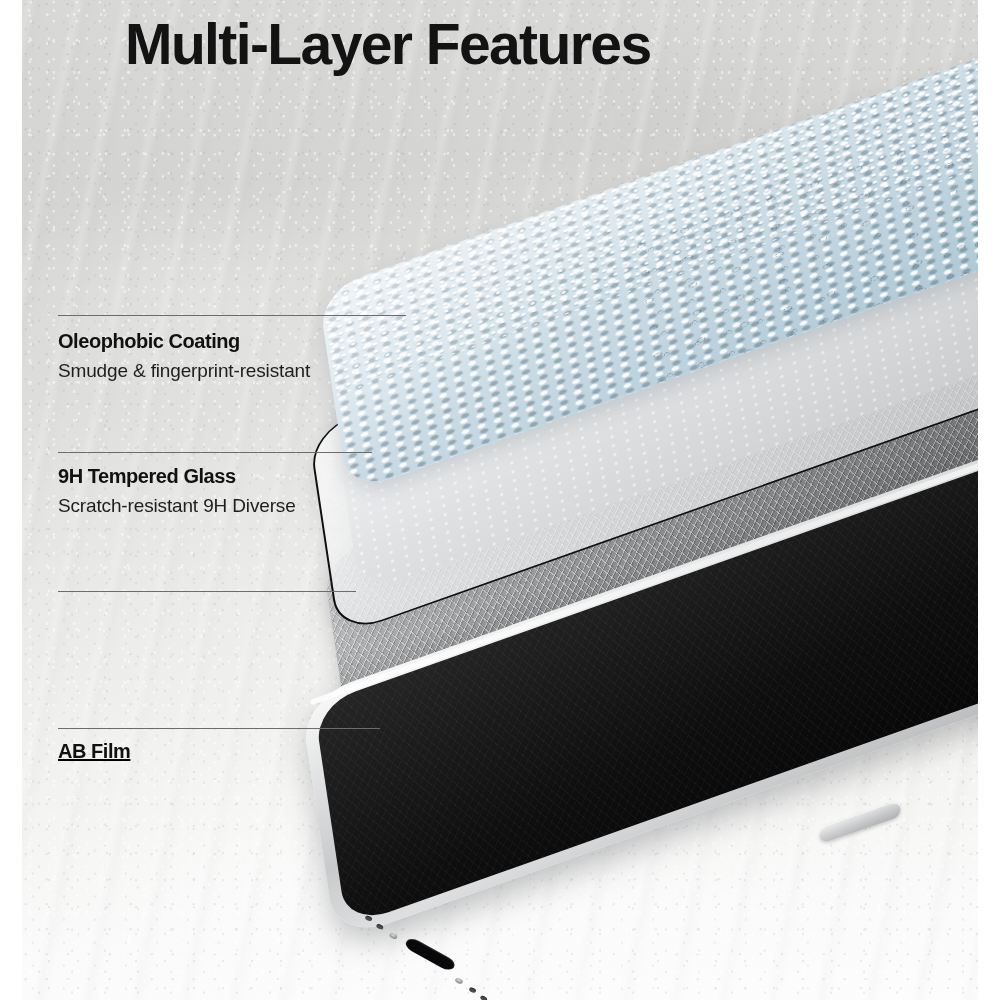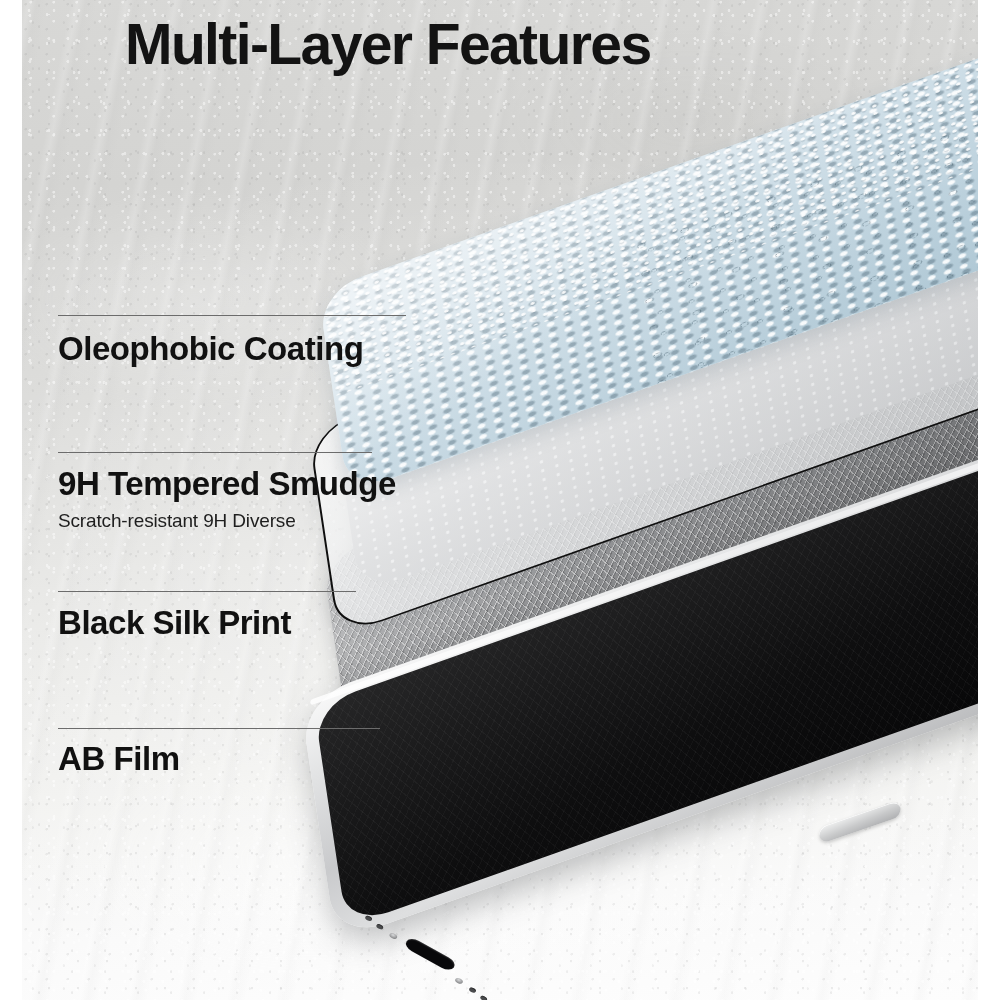--- a/index.html
+++ b/index.html
@@ -39,21 +39,21 @@
 
   
   .title{position:absolute;left:125px;top:14px;width:760px;
     font-size:57px;font-weight:800;letter-spacing:-1.6px;color:#131313;
     line-height:1.08;white-space:nowrap;}
   .subtitle{position:absolute;left:122px;top:103px;width:540px;
     font-size:29px;font-weight:400;color:#1d1d1d;line-height:1.36;letter-spacing:-.2px;}
 
   .feat{position:absolute;left:58px;width:340px;}
   .rule{position:absolute;height:0;border-top:1.4px solid #6c6c6c;}
-  .f-title{font-size:33px;font-weight:800;color:#111;letter-spacing:-.45px;line-height:1.18;}
+  .f-title{font-size:20px;font-weight:800;color:#111;letter-spacing:-.45px;line-height:1.18;}
   .f-sub{font-size:19px;font-weight:400;color:#1e1e1e;letter-spacing:-.15px;line-height:1.3;margin-top:5px;}
 
   
   .layers{position:absolute;left:0;top:0;width:1000px;height:1000px;}
   .panel{position:absolute;width:760px;height:250px;border-radius:46px;
          transform-origin:0 0;}
 
   
   .tilt{transform:rotate(-19.5deg) skewX(-11deg) scaleY(.80);}
 
@@ -197,34 +197,31 @@
       <div class="grille" style="left:157px;top:52px"></div>
       <div class="grille" style="left:171px;top:55px"></div>
     </div>
   </div>
 
   <div class="title">Multi-Layer Features</div>
 
   <div class="rule" style="left:58px;top:315px;width:348px;"></div>
   <div class="feat" style="top:330px;">
     <div class="f-title">Oleophobic Coating</div>
+    <div class="f-sub" style="white-space:pre-line">Smudge &amp; fingerprint-resistant</div>
   </div>
 
   <div class="rule" style="left:58px;top:452px;width:314px;"></div>
   <div class="feat" style="top:465px;">
-    <div class="f-title">9H Tempered Smudge</div>
+    <div class="f-title">9H Tempered Glass</div>
     <div class="f-sub" style="white-space:pre-line">Scratch-resistant 9H Diverse</div>
   </div>
 
   <div class="rule" style="left:58px;top:591px;width:298px;"></div>
-  <div class="feat" style="top:604px;">
-    <div class="f-title">Black Silk Print</div>
-    <div class="f-sub" style="white-space:pre-line"></div>
-  </div>
 
   <div class="rule" style="left:58px;top:728px;width:322px;"></div>
-  <div class="feat" style="top:740px;">
+  <div class="feat" style="top:740px;text-decoration:underline;">
     <div class="f-title">AB Film</div>
   </div>
 
   <div class="margin-l"></div>
   <div class="margin-r"></div>
 </div>
 
 </body></html>

